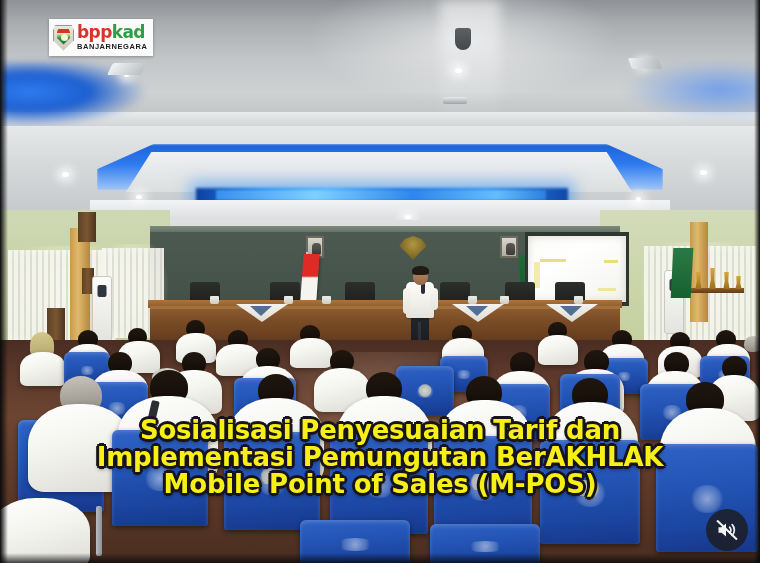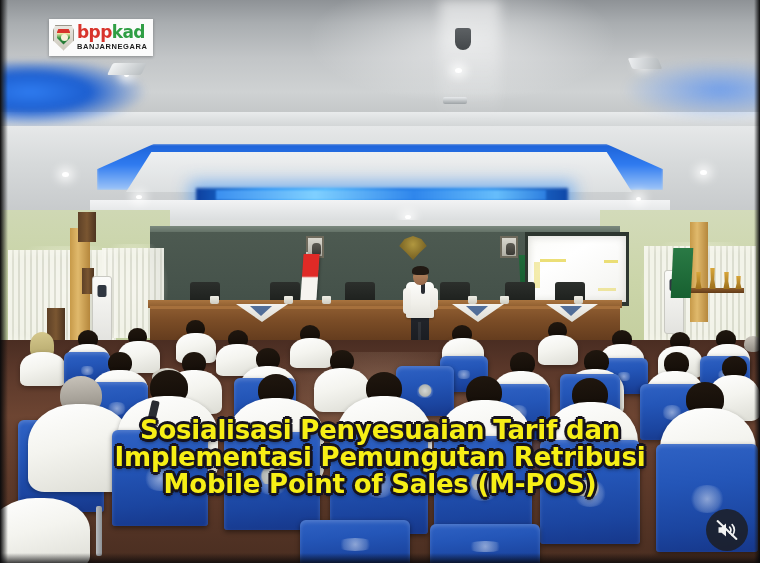--- a/index.html
+++ b/index.html
@@ -634,21 +634,21 @@
     <div class="crest"></div>
     <div class="logo-words">
       <div class="logo-main"><span class="r">bpp</span><span class="g">kad</span></div>
       <div class="logo-sub">BANJARNEGARA</div>
     </div>
   </div>
 
 
   <div id="caption">
     <div class="line">Sosialisasi Penyesuaian Tarif dan</div>
-    <div class="line">Implementasi Pemungutan Retribusi</div>
+    <div class="line">Implementasi Pemungutan BerAKHLAK</div>
     <div class="line">Mobile Point of Sales (M-POS)</div>
   </div>
 
   <div id="mute-btn" title="unmute">
     <svg viewBox="0 0 24 24">
       <path d="M3.5 9.2h3.1L11 5.4v13.2l-4.4-3.8H3.5z" fill="#f2f2f2"></path>
       <path d="M14.6 9.1a4.3 4.3 0 0 1 0 5.8M17.2 6.6a7.8 7.8 0 0 1 0 10.8" stroke="#f2f2f2" stroke-width="1.7" fill="none" stroke-linecap="round"></path>
       <path d="M2.6 3.1 21.4 20.9" stroke="#f2f2f2" stroke-width="2.1" stroke-linecap="round"></path>
     </svg>
   </div>

